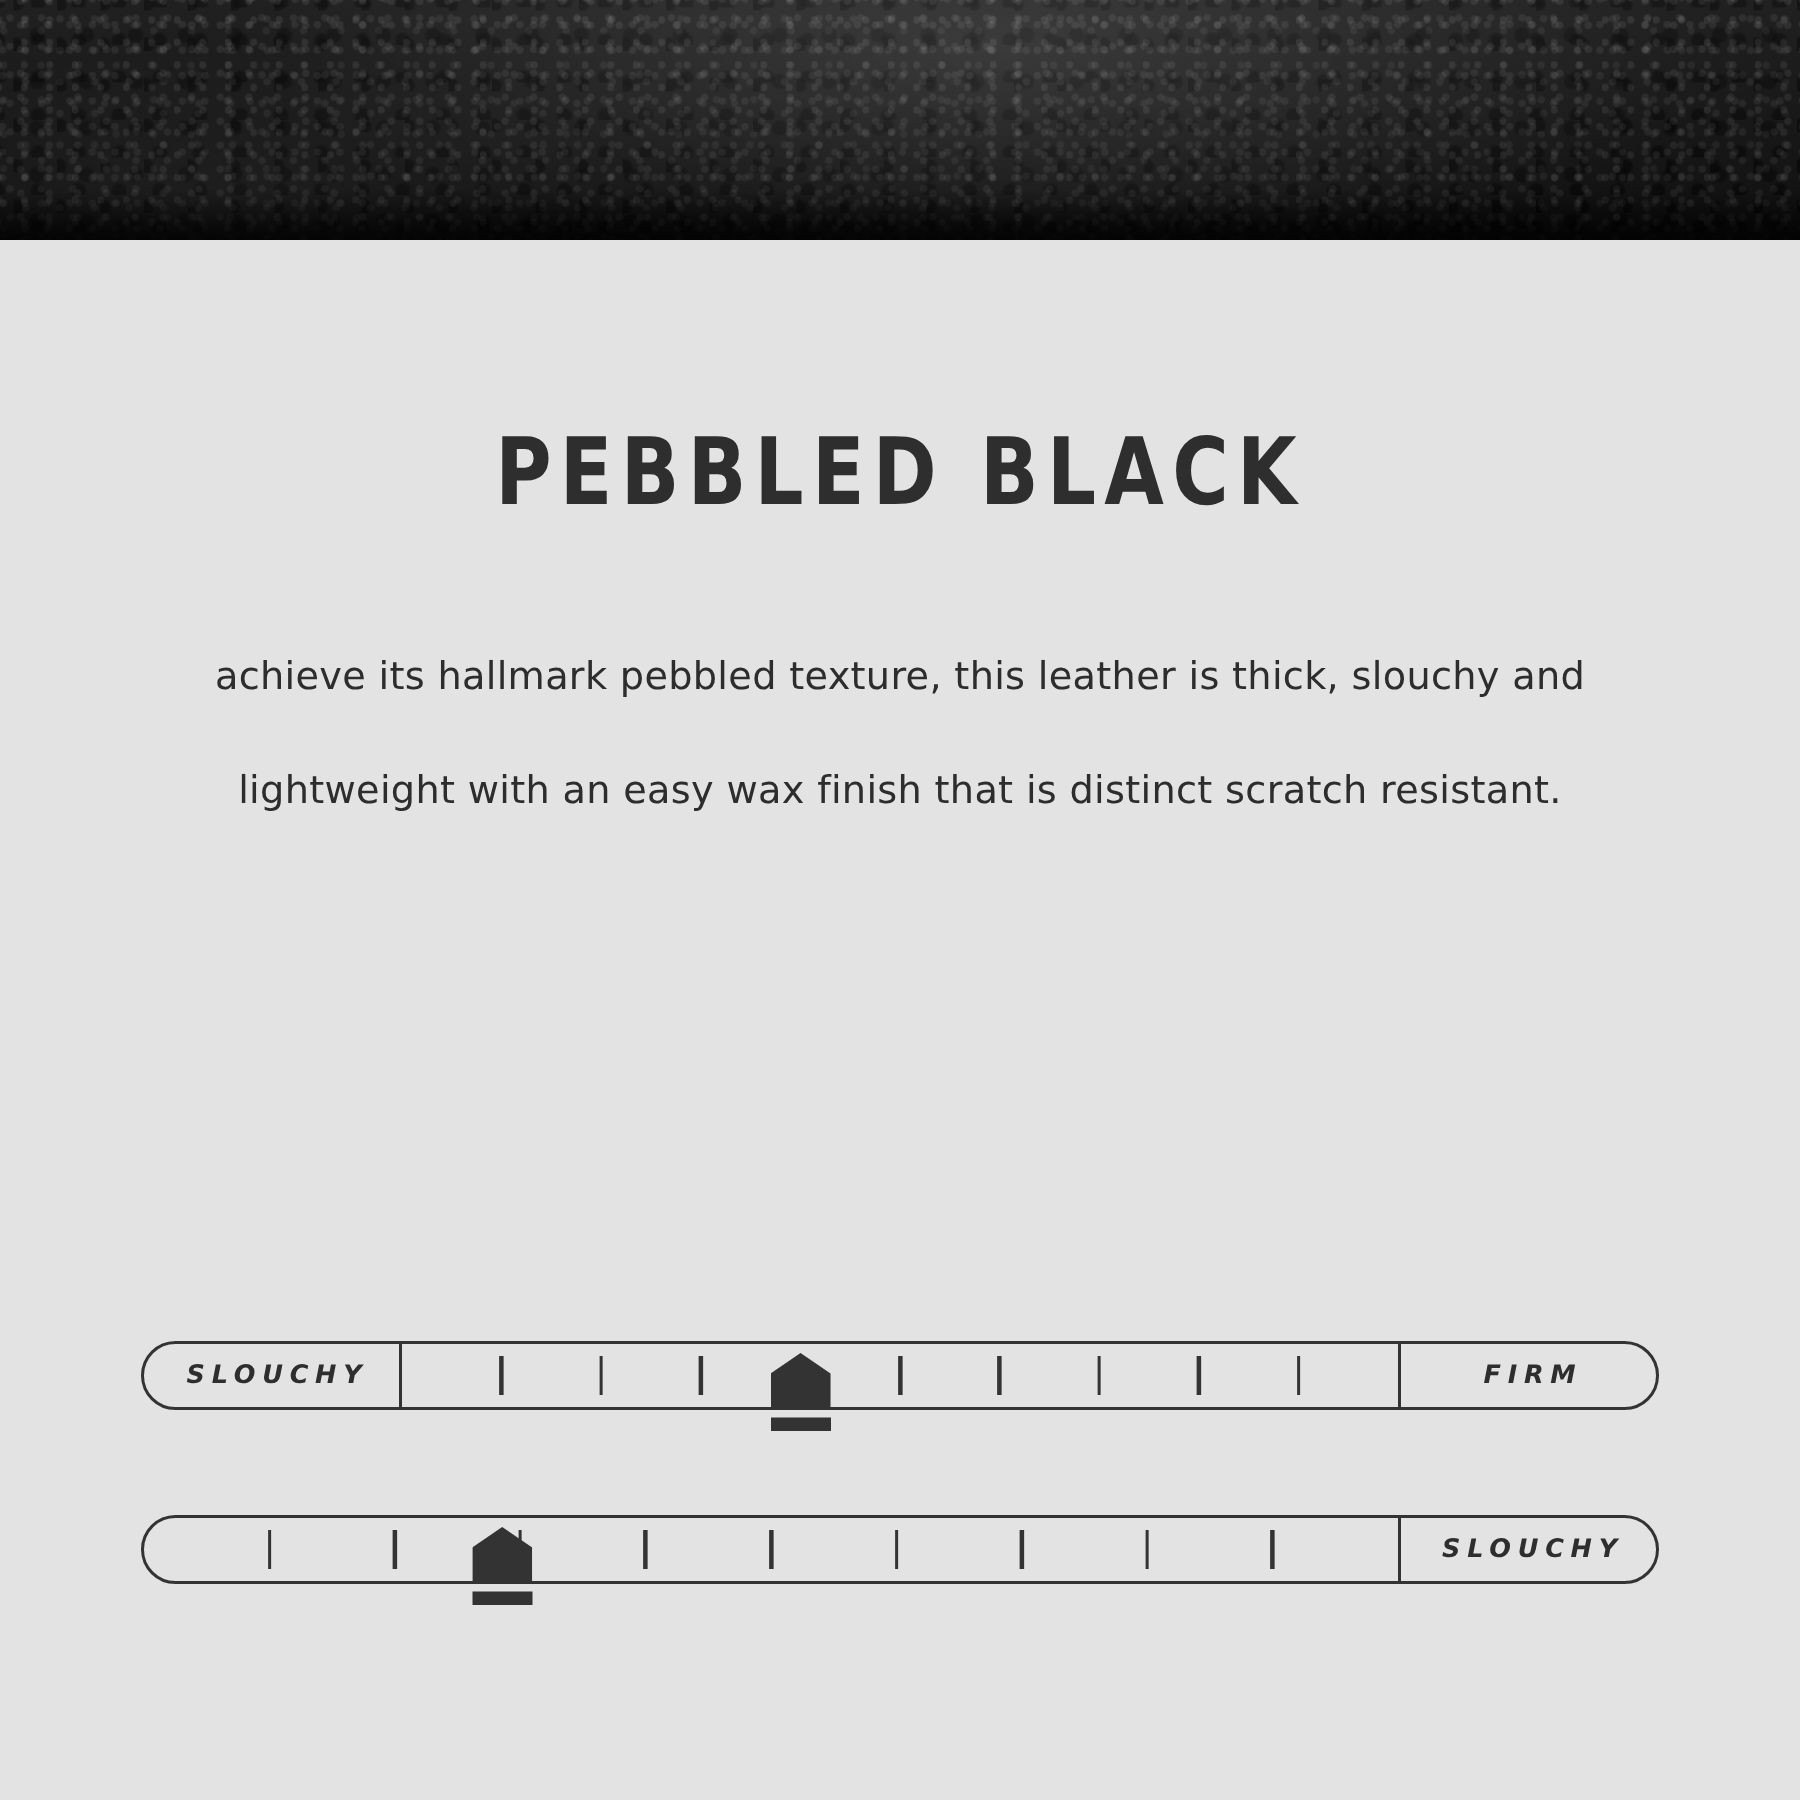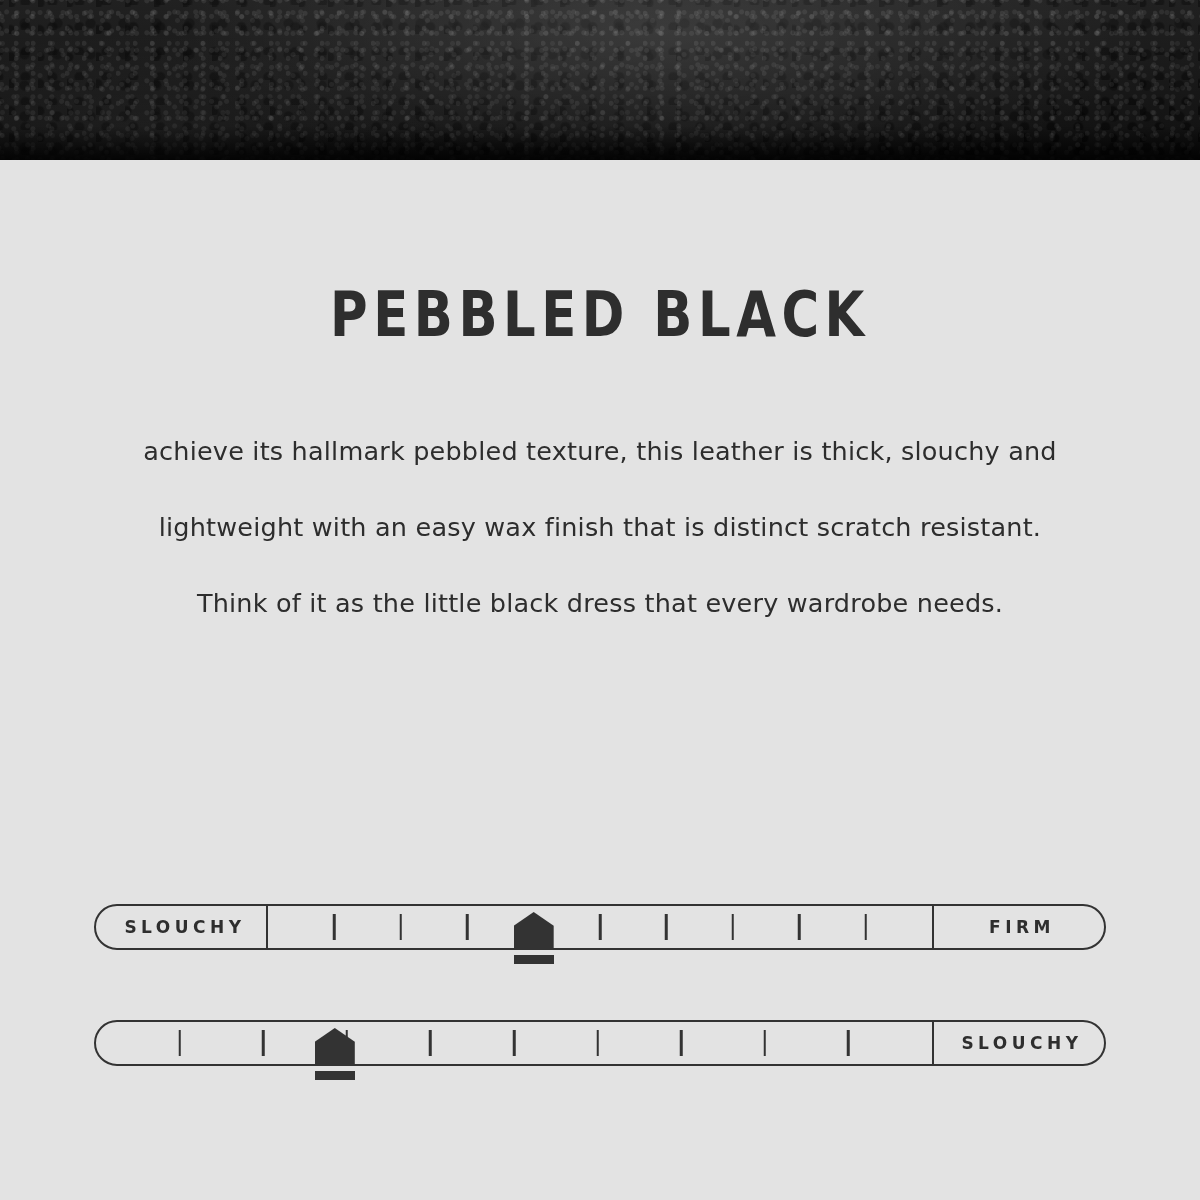--- a/index.html
+++ b/index.html
@@ -90,22 +90,23 @@
   
   .scales {
     position: absolute;
     left: 0;
     top: 890px;
     width: 1200px;
   }
   .scale-row {
     position: relative;
     width: 1012px;
-    margin: 14px auto;
+    margin: 4px auto;
     height: 52px;
+    font-style: italic;
   }
   .scale-row + .scale-row { margin-top: 64px; }
 
   .scale-track {
     position: absolute;
     left: 0; top: 0;
     width: 1012px;
     height: 46px;
     border: 2.5px solid #333333;
     border-radius: 23px;
@@ -177,21 +178,20 @@
     <div class="grain"></div>
     <div class="sheen"></div>
     <div class="edge-dark"></div>
   </div>
 
   <h1 class="title">PEBBLED BLACK</h1>
 
   <div class="copy">
     <p>achieve its hallmark pebbled texture, this leather is thick, slouchy and</p>
     <p>lightweight with an easy wax finish that is distinct scratch resistant.</p>
-    <p>Think of it as the little black dress that every wardrobe needs.</p>
   </div>
 
   <div class="scales">
 
     <div class="scale-row">
       <div class="scale-track">
         <div class="cap cap-left">SLOUCHY</div>
         <div class="ticks">
             <div class="tick" style="left: 10%;"></div>
             <div class="tick" style="left: 20%;"></div>

